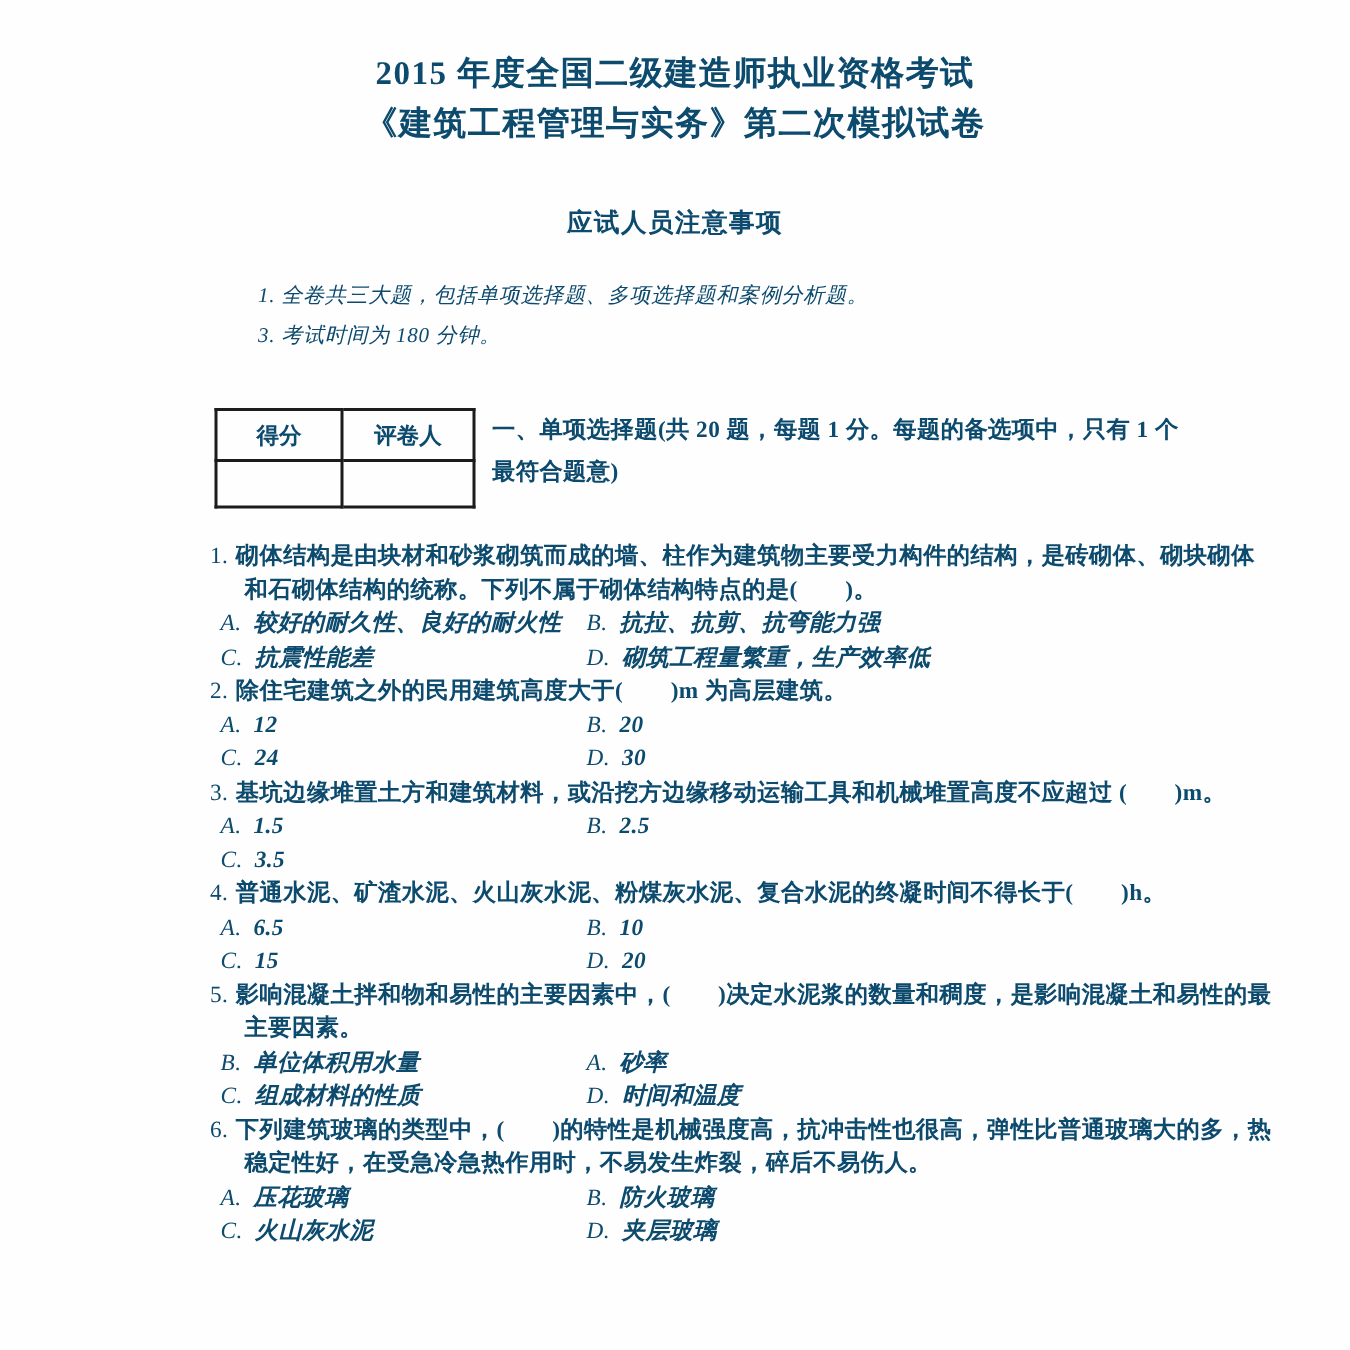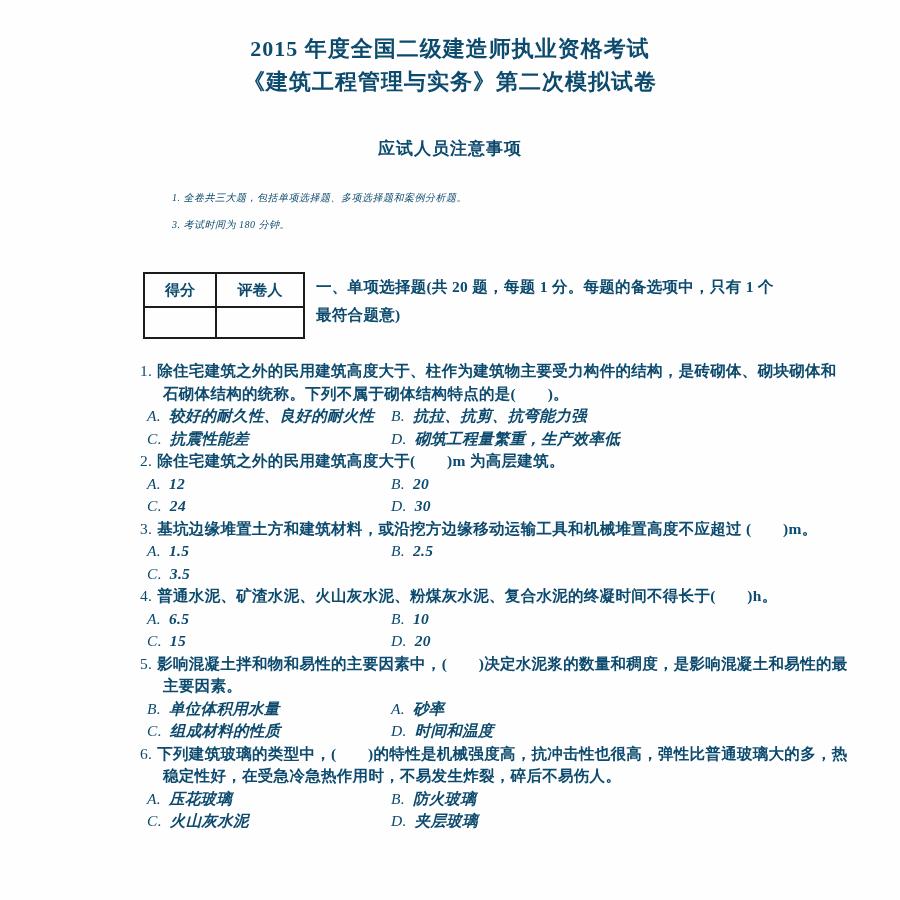--- a/index.html
+++ b/index.html
@@ -26,21 +26,21 @@
   
   .notice-heading {
     margin-top: 40px;
     text-align: center;
     font-size: 17px;
     font-weight: 700;
     letter-spacing: 1px;
   }
   .notice-list {
     margin: 24px 60px 0 172px;
-    font-size: 10px;
+    font-size: 14px;
     line-height: 27px;
     font-style: italic;
     letter-spacing: 0.5px;
     font-family: Liberation Serif, serif;
   }
   
   .score-row {
     display: flex;
     align-items: flex-start;
     margin: 34px 50px 0 143px;
@@ -49,21 +49,21 @@
     border-collapse: collapse;
     flex: 0 0 auto;
   }
   .score-table td {
     border: 2px solid #1c1c1c;
     text-align: center;
     vertical-align: middle;
     font-size: 15px;
     font-weight: 700;
   }
-  .score-table .c1 { width: 72px; }
+  .score-table .c1 { width: 84px; }
   .score-table .c2 { width: 88px; }
   .score-table .r1 td { height: 34px; }
   .score-table .r2 td { height: 31px; }
   .section-heading {
     margin-left: 11px;
     margin-top: 1px;
     width: 462px;
     font-size: 15.5px;
     line-height: 28px;
     font-weight: 700;
@@ -130,21 +130,21 @@
     </tbody>
       </table>
     <div class="section-heading">
       <span>一、单项选择题</span><span>(共 20 题，每题 1 分。每题的备选项中，只有 1 个最符合题意)</span>
     </div>
   </div>
 
   <div class="questions">
 
     <div class="q-block">
-      <p class="q-stem"><span class="q-num">1.</span><span class="q-text">除住宅建筑之外的民用建筑高度大于、柱作为建筑物主要受力构件的结构，是砖砌体、砌块砌体和石砌体结构的统称。下列不属于砌体结构特点的是(　　)。</span></p>
+      <p class="q-stem"><span class="q-num">1.</span><span class="q-text">砌体结构是由块材和砂浆砌筑而成的墙、柱作为建筑物主要受力构件的结构，是砖砌体、砌块砌体和石砌体结构的统称。下列不属于砌体结构特点的是(　　)。</span></p>
       <div class="q-options">
         <div class="opt"><span class="opt-label">A.</span><span class="opt-text">较好的耐久性、良好的耐火性</span></div>
         <div class="opt"><span class="opt-label">B.</span><span class="opt-text">抗拉、抗剪、抗弯能力强</span></div>
         <div class="opt"><span class="opt-label">C.</span><span class="opt-text">抗震性能差</span></div>
         <div class="opt"><span class="opt-label">D.</span><span class="opt-text">砌筑工程量繁重，生产效率低</span></div>
       </div>
     </div>
 
     <div class="q-block">
       <p class="q-stem"><span class="q-num">2.</span><span class="q-text">除住宅建筑之外的民用建筑高度大于(　　)m 为高层建筑。</span></p>

